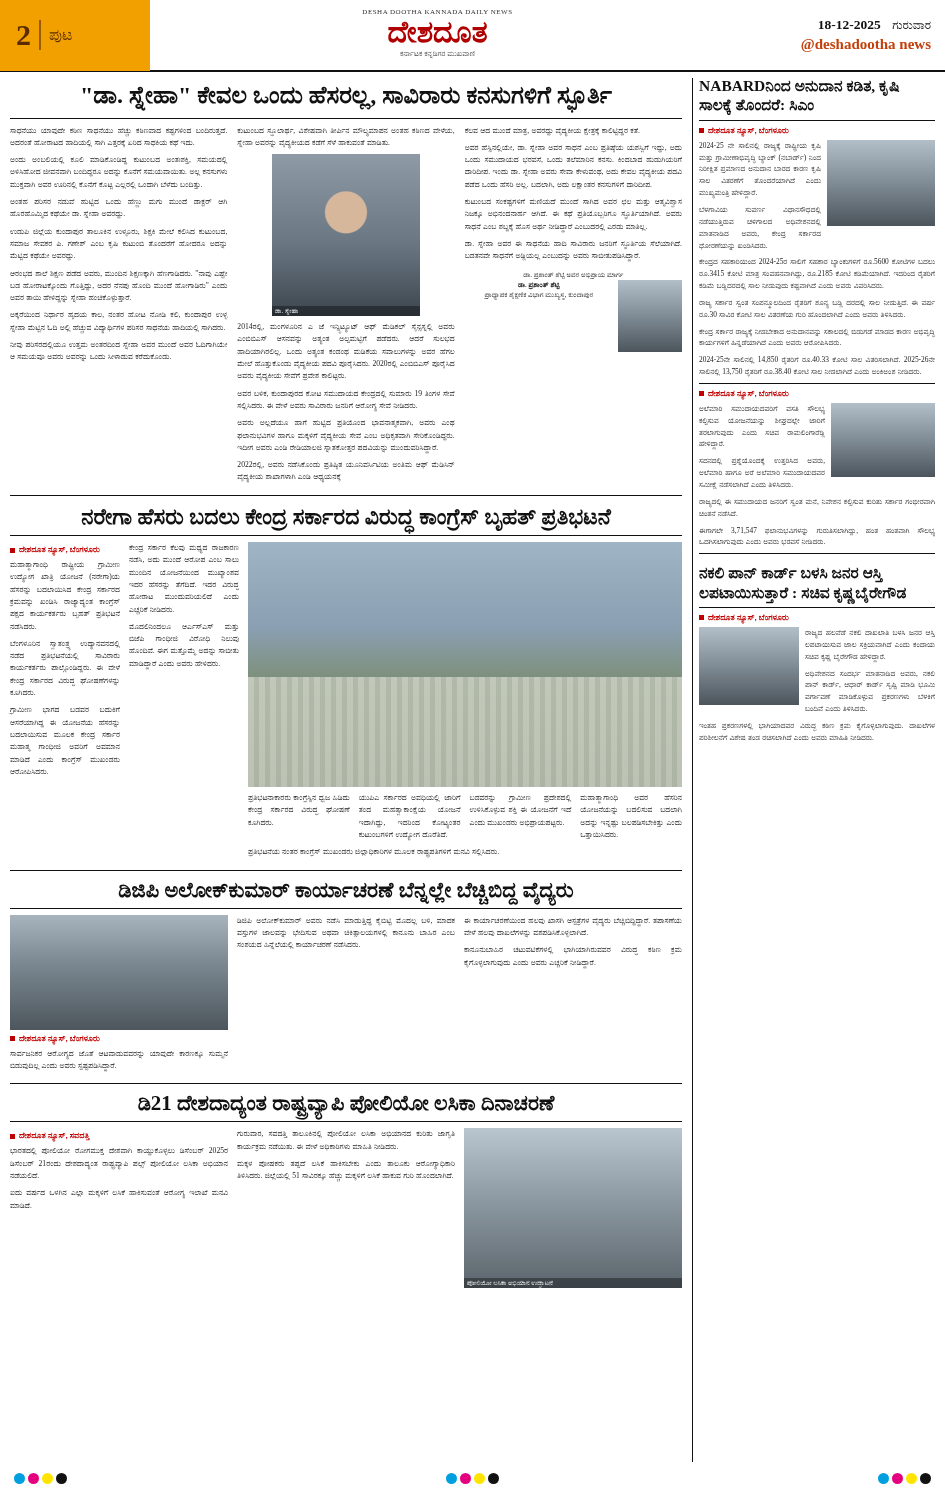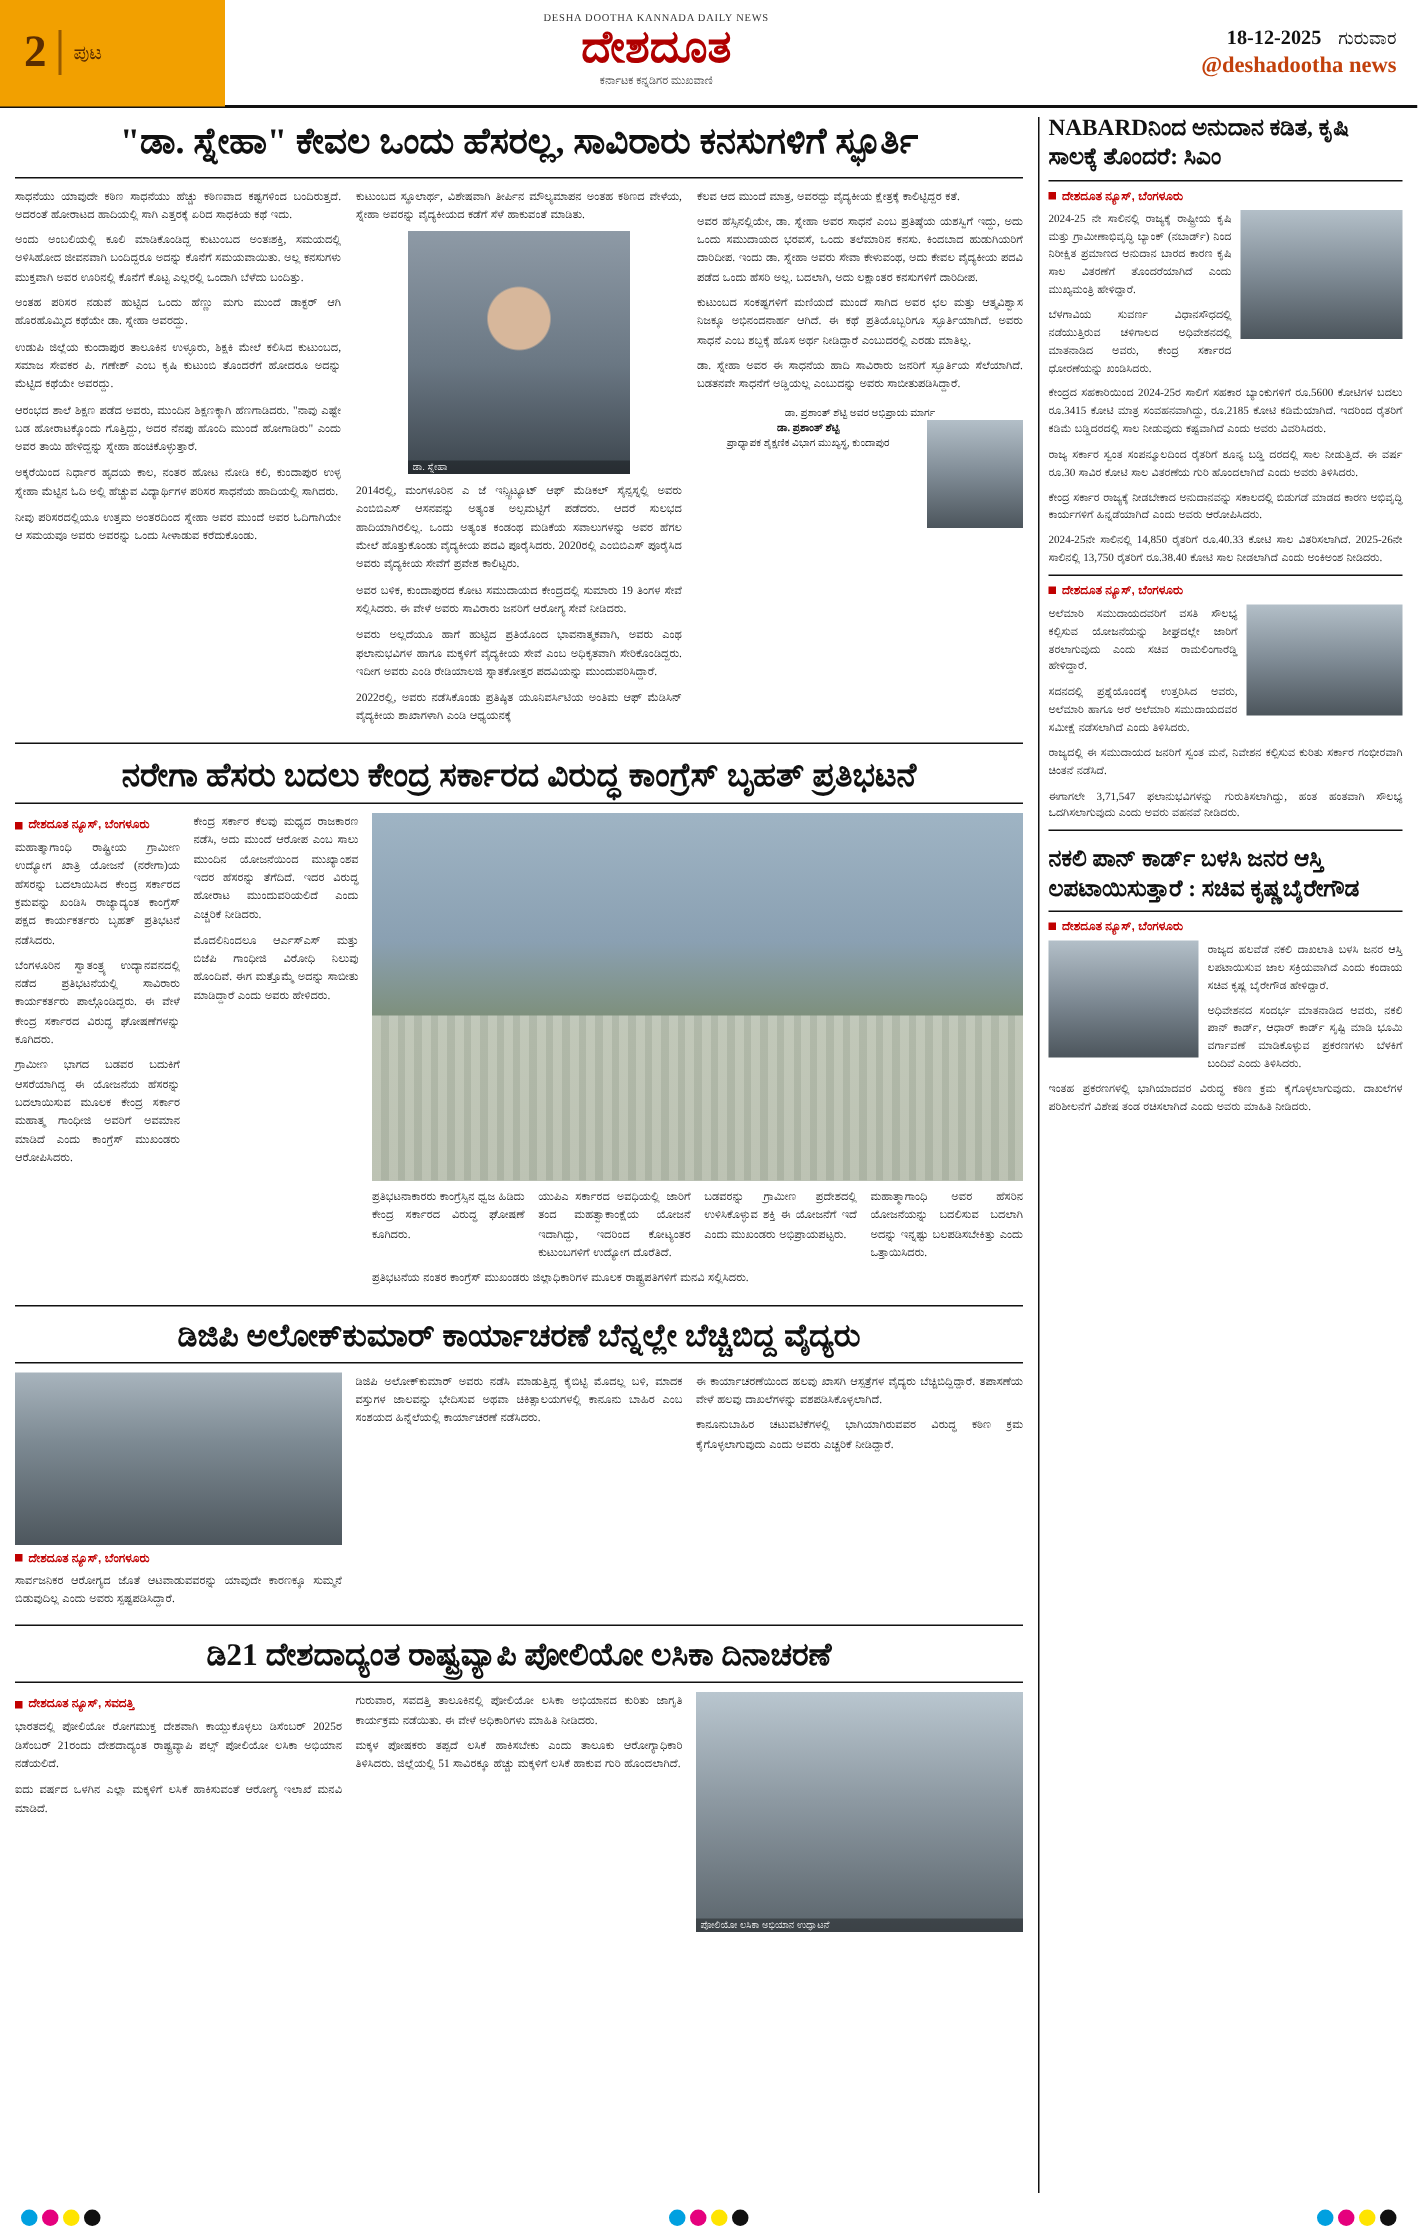--- a/index.html
+++ b/index.html
@@ -37,21 +37,21 @@
   .pagenum {
     font-size:30px;
     font-weight:bold;
     color:#5a2d00;
     font-family:"Liberation Serif", serif;
   }
   .pagebar {
     width:2px;height:30px;background:#5a2d00;opacity:.6;
   }
   .pagelabel {
-    font-size:13px;color:#5a2d00;font-family:"Liberation Serif", serif;
+    font-size:16px;color:#5a2d00;font-family:"Liberation Serif", serif;
   }
   .mast-center {
     flex:1;
     text-align:center;
     position:relative;
     top:-2px;
   }
   .mast-tagline {
     font-size:7px;letter-spacing:.5px;color:#333;
     font-family:"Liberation Serif", serif;
@@ -417,21 +417,21 @@
 
       <div>
         <div class="byline">
           <span class="sq"></span>
           <span>ದೇಶದೂತ ನ್ಯೂಸ್, ಬೆಂಗಳೂರು</span>
         </div>
         <div class="photo photo-portrait fig-float" style="width:104px;height:74px;"></div>
         <p class="k">ಅಲೆಮಾರಿ ಸಮುದಾಯದವರಿಗೆ ವಸತಿ ಸೌಲಭ್ಯ ಕಲ್ಪಿಸುವ ಯೋಜನೆಯನ್ನು ಶೀಘ್ರದಲ್ಲೇ ಜಾರಿಗೆ ತರಲಾಗುವುದು ಎಂದು ಸಚಿವ ರಾಮಲಿಂಗಾರೆಡ್ಡಿ ಹೇಳಿದ್ದಾರೆ.</p>
         <p class="k">ಸದನದಲ್ಲಿ ಪ್ರಶ್ನೆಯೊಂದಕ್ಕೆ ಉತ್ತರಿಸಿದ ಅವರು, ಅಲೆಮಾರಿ ಹಾಗೂ ಅರೆ ಅಲೆಮಾರಿ ಸಮುದಾಯದವರ ಸಮೀಕ್ಷೆ ನಡೆಸಲಾಗಿದೆ ಎಂದು ತಿಳಿಸಿದರು.</p>
         <p class="k">ರಾಜ್ಯದಲ್ಲಿ ಈ ಸಮುದಾಯದ ಜನರಿಗೆ ಸ್ವಂತ ಮನೆ, ನಿವೇಶನ ಕಲ್ಪಿಸುವ ಕುರಿತು ಸರ್ಕಾರ ಗಂಭೀರವಾಗಿ ಚಿಂತನೆ ನಡೆಸಿದೆ.</p>
-        <p class="k">ಈಗಾಗಲೇ 3,71,547 ಫಲಾನುಭವಿಗಳನ್ನು ಗುರುತಿಸಲಾಗಿದ್ದು, ಹಂತ ಹಂತವಾಗಿ ಸೌಲಭ್ಯ ಒದಗಿಸಲಾಗುವುದು ಎಂದು ಅವರು ವಹನವೆ ನೀಡಿದರು.</p>
+        <p class="k">ಈಗಾಗಲೇ 3,71,547 ಫಲಾನುಭವಿಗಳನ್ನು ಗುರುತಿಸಲಾಗಿದ್ದು, ಹಂತ ಹಂತವಾಗಿ ಸೌಲಭ್ಯ ಒದಗಿಸಲಾಗುವುದು ಎಂದು ಅವರು ಭರವಸೆ ನೀಡಿದರು.</p>
       </div>
 
       <div class="sep-line"></div>
 
       <div>
         <div class="r-headline">ನಕಲಿ ಪಾನ್ ಕಾರ್ಡ್ ಬಳಸಿ ಜನರ ಆಸ್ತಿ ಲಪಟಾಯಿಸುತ್ತಾರೆ : ಸಚಿವ ಕೃಷ್ಣಬೈರೇಗೌಡ</div>
         <div class="byline">
           <span class="sq"></span>
           <span>ದೇಶದೂತ ನ್ಯೂಸ್, ಬೆಂಗಳೂರು</span>
         </div>

